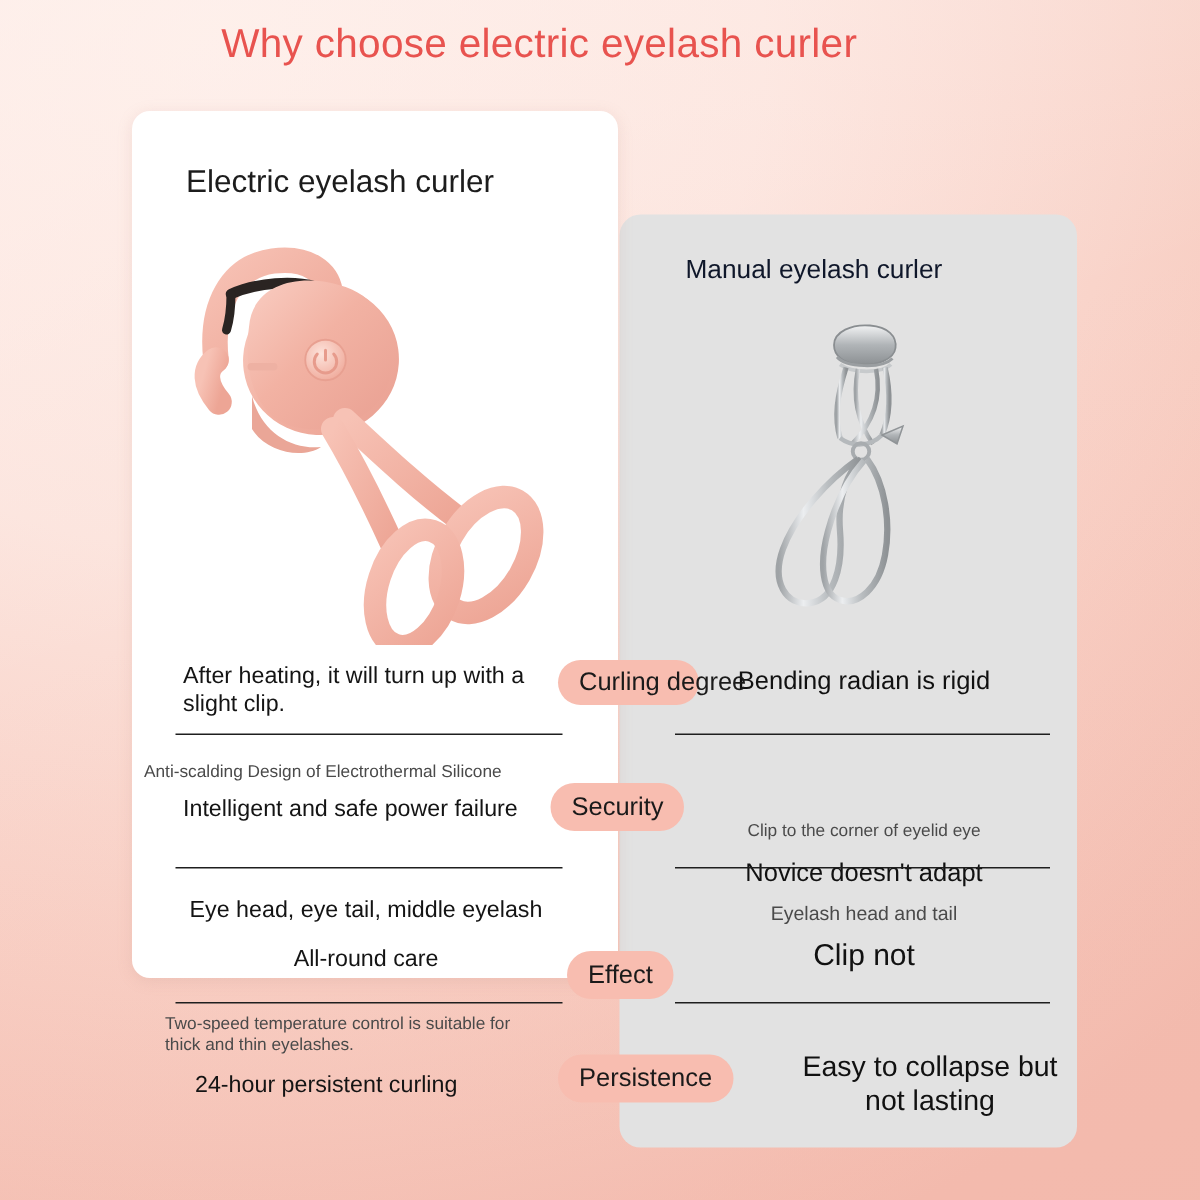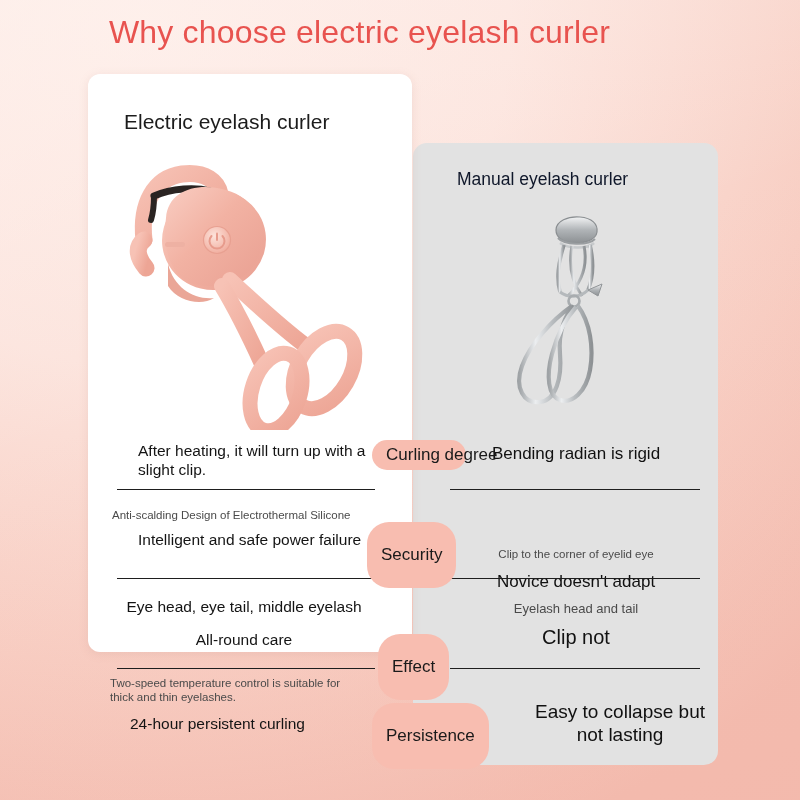--- a/index.html
+++ b/index.html
@@ -29,21 +29,21 @@
     pointer-events: none;
   }
 
   
   .page-title {
     position: absolute;
     left: 0;
     top: 14px;
     width: 719px;
     text-align: center;
-    font-size: 32px;
+    font-size: 27px;
     color: #e8534f;
     letter-spacing: 0.2px;
     z-index: 5;
   }
 
   
   .card-right {
     position: absolute;
     left: 413px;
     top: 143px;
@@ -106,21 +106,21 @@
     width: 800px;
     height: 800px;
     z-index: 6;
     pointer-events: none;
   }
   .row { position: absolute; left: 0; width: 800px; }
   .row > * { pointer-events: auto; }
 
   .col-left {
     position: absolute;
-    left: 112px;
+    left: 96px;
     width: 290px;
     text-align: left;
   }
   .col-right {
     position: absolute;
     left: 440px;
     width: 272px;
     text-align: center;
   }
 
@@ -163,21 +163,21 @@
 
   
   .badge {
     position: absolute;
     z-index: 8;
     background: #f8bdb0;
     color: #1a1a1a;
     border-radius: 22px;
     text-align: center;
     line-height: 1.08;
-    padding: 24px 14px;
+    padding: 7px 14px;
     font-size: 17px;
     white-space: nowrap;
   }
   .badge.two-line { padding: 6px 14px; }
 </style>
 </head>
 <body>
 
 <div id="stage">
 

